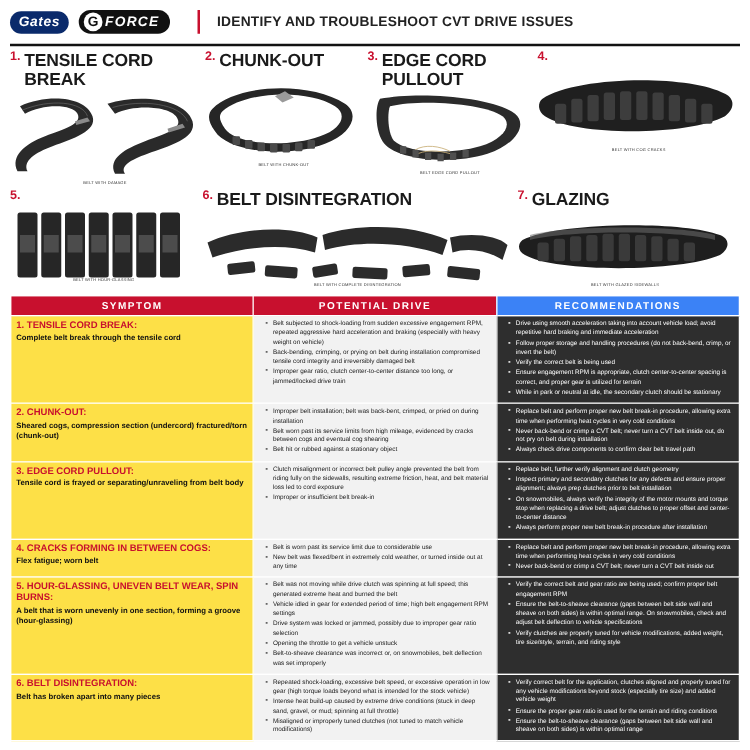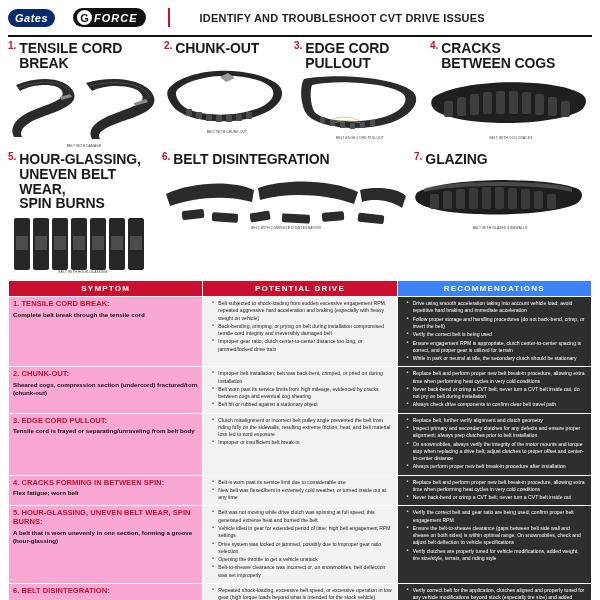--- a/index.html
+++ b/index.html
@@ -7,38 +7,38 @@
     width:600px;height:600px;
     background:#ffffff;
     font-family:"Liberation Sans", sans-serif;
     color:#1a1a1a;
     overflow:hidden;
   }
   .page{width:600px;height:600px;position:relative;box-sizing:border-box;padding:6px 8px 4px 8px;}
 
   
   .header{display:flex;align-items:center;gap:8px;padding:2px 0 6px 0;}
-  .brandblock{display:flex;align-items:center;gap:18px;flex:0 0 auto;padding-right:8px;}
+  .brandblock{display:flex;align-items:center;gap:8px;flex:0 0 auto;padding-right:8px;}
   .gates-logo{
     background:#0a2a6b;color:#fff;font-weight:bold;font-size:11px;
     padding:3px 7px;border-radius:9px;letter-spacing:.5px;font-style:italic;
   }
   .gforce{
     display:flex;align-items:center;gap:2px;
     background:#111;color:#fff;border-radius:11px;padding:2px 8px 2px 4px;
   }
   .gforce .gcircle{
     width:15px;height:15px;border-radius:50%;background:#fff;color:#111;
     font-weight:bold;font-size:11px;display:flex;align-items:center;justify-content:center;
   }
   .gforce .gtext{font-size:11px;font-weight:bold;font-style:italic;letter-spacing:1px;}
   .divider-v{width:2px;align-self:stretch;background:#c8102e;margin:0 6px;}
   .titles{flex:1 1 auto;}
   .main-title{font-size:17.5px;font-weight:bold;letter-spacing:.2px;line-height:1.05;}
-  .sub-title{font-size:11px;font-weight:bold;letter-spacing:.2px;margin-top:1px;color:#222;margin-left:16px;}
+  .sub-title{font-size:11px;font-weight:bold;letter-spacing:.2px;margin-top:1px;color:#222;}
 
   .rule{height:2px;background:#111;margin:2px 0 4px 0;}
 
   
   .gallery{display:flex;flex-direction:column;gap:3px;}
   .grow{display:flex;gap:4px;}
   .cell{position:relative;}
   .cell .hd{display:flex;align-items:flex-start;gap:3px;margin-bottom:1px;}
   .num{color:#c8102e;font-weight:bold;font-size:10px;line-height:1.05;}
   .cap{font-weight:bold;font-size:14px;line-height:1.05;letter-spacing:-.1px;}
@@ -55,21 +55,21 @@
   
   table.fail{width:100%;border-collapse:collapse;margin-top:5px;table-layout:fixed;}
   table.fail th{
     background:#c8102e;color:#fff;font-size:8px;font-weight:bold;letter-spacing:1.2px;
     padding:3px 2px;text-align:center;border:1px solid #fff;
   }
   table.fail th.rec{background:#3b82f6;}
   table.fail td{
     vertical-align:top;border:1px solid #ffffff;padding:3px 4px;
   }
-  td.sym{background:#f9a8d4;width:120px;}
+  td.sym{background:#fde047;width:120px;}
   td.cause{background:#f2f2f2;}
   td.recs{background:#2e2e2e;color:#ffffff;width:190px;}
   .sym-title{color:#c8102e;font-weight:bold;font-size:7.6px;line-height:1.15;}
   .sym-sub{font-size:6.2px;font-weight:bold;color:#111;margin-top:2px;line-height:1.25;}
   ul.bul{margin:0;padding-left:7px;list-style:none;}
   ul.bul li{font-size:5.1px;line-height:1.42;margin-bottom:1.1px;position:relative;padding-left:4px;}
   ul.bul li:before{content:"\25A0";position:absolute;left:-2px;top:0;font-size:3px;color:#666;}
   td.recs ul.bul li:before{color:#d8d8d8;}
 </style>
 </head>
@@ -170,22 +170,20 @@
                 <rect x="76" y="49" width="5" height="6"></rect>
             </g>
           </svg>
           <div class="belt-label">BELT EDGE CORD PULLOUT</div>
         </div>
       </div>
 
       <div class="cell" style="width:162px">
         <div class="hd">
             <span class="num">4.</span>
-            <span class="cap" style="white-space:pre-line">CRACKS
-BETWEEN COGS</span>
           </div>
         <div class="photo" style="height:70px">
           <svg class="belt-art" viewBox="0 0 162 70" preserveAspectRatio="none">
             <rect x="0" y="0" width="162" height="70" fill="#fff"></rect>
             <path d="M4 26 C30 8, 120 6, 150 22 C158 26, 158 34, 150 40 C120 56, 30 56, 6 40 C0 36, 0 29, 4 26 Z" fill="#1f1f1f"></path>
             <g fill="#3d3d3d">
               <rect x="14" y="30" width="9" height="16" rx="2"></rect>
                 <rect x="27" y="26" width="9" height="19" rx="2"></rect>
               <rect x="40" y="23" width="9" height="21" rx="2"></rect>
                 <rect x="53" y="21" width="9" height="22" rx="2"></rect>
@@ -200,23 +198,20 @@
           <div class="belt-label">BELT WITH COG CRACKS</div>
         </div>
       </div>
     </div>
 
     <div class="grow">
 
       <div class="cell" style="width:150px">
         <div class="hd">
             <span class="num">5.</span>
-            <span class="cap" style="white-space:pre-line">HOUR-GLASSING,
-UNEVEN BELT WEAR,
-SPIN BURNS</span>
           </div>
         <div class="photo" style="height:63px">
           <svg class="belt-art" viewBox="0 0 150 63" preserveAspectRatio="none">
             <rect x="0" y="0" width="150" height="63" fill="#fff"></rect>
             <g fill="#262626">
               <rect x="6" y="6" width="16" height="52" rx="2"></rect>
                 <rect x="25" y="6" width="16" height="52" rx="2"></rect>
               <rect x="44" y="6" width="16" height="52" rx="2"></rect>
                 <rect x="63" y="6" width="16" height="52" rx="2"></rect>
               <rect x="82" y="6" width="16" height="52" rx="2"></rect>
@@ -360,21 +355,21 @@
             <li>Replace belt, further verify alignment and clutch geometry</li>
             <li>Inspect primary and secondary clutches for any defects and ensure proper alignment; always prep clutches prior to belt installation</li>
             <li>On snowmobiles, always verify the integrity of the motor mounts and torque stop when replacing a drive belt; adjust clutches to proper offset and center-to-center distance</li>
             <li>Always perform proper new belt break-in procedure after installation</li>
           </ul>
         </td>
       </tr>
 
       <tr>
         <td class="sym">
-          <div class="sym-title"><span>4.</span> <span>CRACKS FORMING IN BETWEEN SPIN:</span></div>
+          <div class="sym-title"><span>4.</span> <span>CRACKS FORMING IN BETWEEN COGS:</span></div>
           <div class="sym-sub">Flex fatigue; worn belt</div>
         </td>
         <td class="cause">
           <ul class="bul">
             <li>Belt is worn past its service limit due to considerable use</li>
             <li>New belt was flexed/bent in extremely cold weather, or turned inside out at any time</li>
           </ul>
         </td>
         <td class="recs">
           <ul class="bul">

